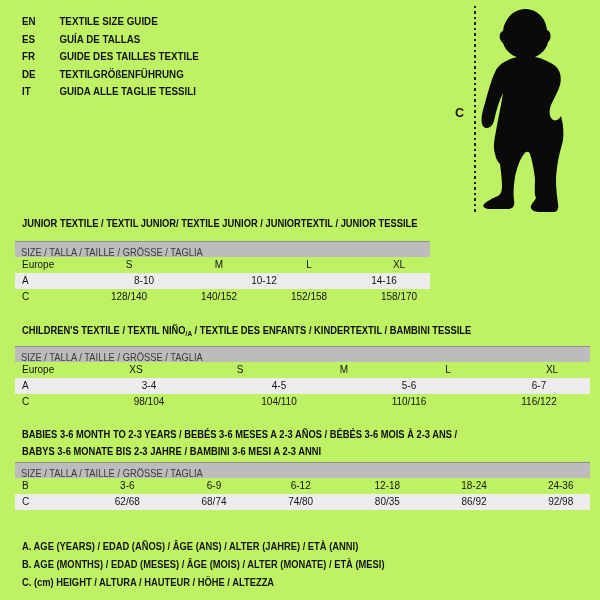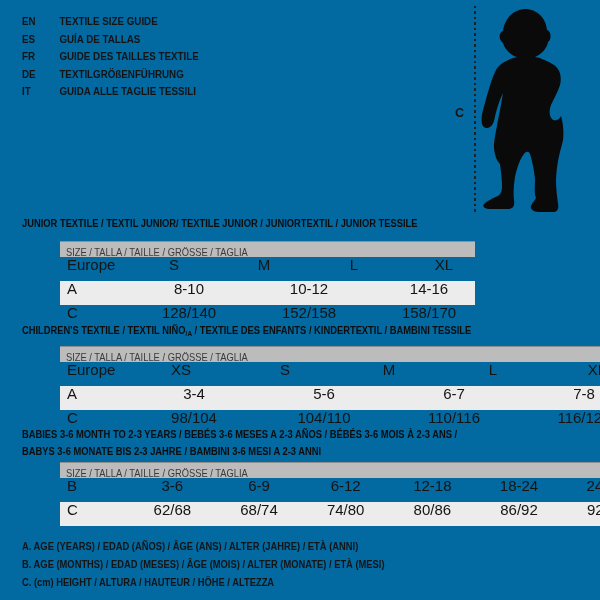--- a/index.html
+++ b/index.html
@@ -5,44 +5,44 @@
   :root{
     --bar-gray:#bcbcbc;
     --bar-edge:#8f8f8f;
     --row-shade:#ececec;
     --ink:#141414;
     --bar-ink:#3a3a3a;
   }
   *{margin:0;padding:0;box-sizing:border-box;}
   html,body{background:#fff;}
   body{font-family:"Liberation Sans","DejaVu Sans",sans-serif;color:var(--ink);}
-  #canvas{position:relative;width:600px;height:600px;background:#0369a1;overflow:hidden;}
+  #canvas{position:relative;width:600px;height:600px;background:#bef264;overflow:hidden;}
 
   
   .lang-block{position:absolute;left:22px;top:13px;}
   .lang-row{white-space:nowrap;font-weight:700;font-size:11.5px;line-height:17.5px;
             transform:scaleX(0.85);transform-origin:left top;}
   .lang-code{display:inline-block;width:44px;}
 
   
   .dash-line{position:absolute;left:474px;top:6px;width:2px;height:207px;
              background:repeating-linear-gradient(to bottom,#222 0 2.5px,transparent 2.5px 5.5px);}
   .height-label{position:absolute;left:455px;top:106px;font-weight:700;font-size:12.5px;}
   .silhouette{position:absolute;left:470px;top:0;width:120px;height:215px;}
 
   
   .tbl-title{position:absolute;white-space:nowrap;font-weight:700;font-size:11px;line-height:17px;
              transform:scaleX(0.85);transform-origin:left top;color:#0d0d0d;}
   .tbl-title .sub{font-size:7.5px;vertical-align:-2px;}
-  .size-table{position:absolute;margin-left:45px;}
+  .size-table{position:absolute;}
   .size-bar{height:16px;background:var(--bar-gray);border-top:1px solid var(--bar-edge);
             overflow:visible;white-space:nowrap;}
   .size-bar span{display:inline-block;font-size:11px;line-height:15px;padding-left:7px;
                  color:var(--bar-ink);transform:scaleX(0.85);transform-origin:left top;}
-  .size-row{display:flex;height:24px;font-size:15px;line-height:16px;gap:28px;}
+  .size-row{display:flex;height:16px;font-size:10px;line-height:16px;gap:28px;}
   .size-row.shade{background:var(--row-shade);}
   .cell-label{width:55px;padding-left:7px;flex:none;}
   .cell-data{flex:1;text-align:center;}
 
   
   .footnotes{position:absolute;left:22px;top:537px;}
   .footnote{white-space:nowrap;font-weight:700;font-size:11px;line-height:18px;
             transform:scaleX(0.85);transform-origin:left top;}
 </style>
 </head>
@@ -95,20 +95,21 @@
       </div>
       <div class="size-row shade">
         <div class="cell-label">A</div>
         <div class="cell-data">8-10</div>
         <div class="cell-data">10-12</div>
         <div class="cell-data">14-16</div>
       </div>
       <div class="size-row">
         <div class="cell-label">C</div>
         <div class="cell-data">128/140</div>
+        <div class="cell-data">140/152</div>
         <div class="cell-data">152/158</div>
         <div class="cell-data">158/170</div>
       </div>
     </div>
 
   <div class="tbl-title" style="left:22px;top:322px;">
       <div class="title-line"><span>CHILDREN'S TEXTILE / TEXTIL NIÑO</span><span class="sub">/A</span><span> / TEXTILE DES ENFANTS / KINDERTEXTIL / BAMBINI TESSILE</span></div>
     </div>
   <div class="size-table" style="left:15px;top:346px;width:575px;">
       <div class="size-bar"><span>SIZE / TALLA / TAILLE / GRÖSSE / TAGLIA</span></div>
@@ -116,23 +117,23 @@
         <div class="cell-label">Europe</div>
         <div class="cell-data">XS</div>
         <div class="cell-data">S</div>
         <div class="cell-data">M</div>
         <div class="cell-data">L</div>
         <div class="cell-data">XL</div>
       </div>
       <div class="size-row shade">
         <div class="cell-label">A</div>
         <div class="cell-data">3-4</div>
+        <div class="cell-data">4-5</div>
         <div class="cell-data">5-6</div>
         <div class="cell-data">6-7</div>
-        <div class="cell-data">7-8</div>
       </div>
       <div class="size-row">
         <div class="cell-label">C</div>
         <div class="cell-data">98/104</div>
         <div class="cell-data">104/110</div>
         <div class="cell-data">110/116</div>
         <div class="cell-data">116/122</div>
       </div>
     </div>
 
@@ -149,21 +150,21 @@
         <div class="cell-data">6-12</div>
         <div class="cell-data">12-18</div>
         <div class="cell-data">18-24</div>
         <div class="cell-data">24-36</div>
       </div>
       <div class="size-row shade">
         <div class="cell-label">C</div>
         <div class="cell-data">62/68</div>
         <div class="cell-data">68/74</div>
         <div class="cell-data">74/80</div>
-        <div class="cell-data">80/86</div>
+        <div class="cell-data">80/35</div>
         <div class="cell-data">86/92</div>
         <div class="cell-data">92/98</div>
       </div>
     </div>
 
   <div class="footnotes" id="footnotes">
       <div class="footnote">A. AGE (YEARS) / EDAD (AÑOS) / ÂGE (ANS) / ALTER (JAHRE) / ETÀ (ANNI)</div>
       <div class="footnote">B. AGE (MONTHS) / EDAD (MESES) / ÂGE (MOIS) / ALTER (MONATE) / ETÀ (MESI)</div>
       <div class="footnote">C. (cm) HEIGHT / ALTURA / HAUTEUR / HÖHE / ALTEZZA</div>
     </div>

